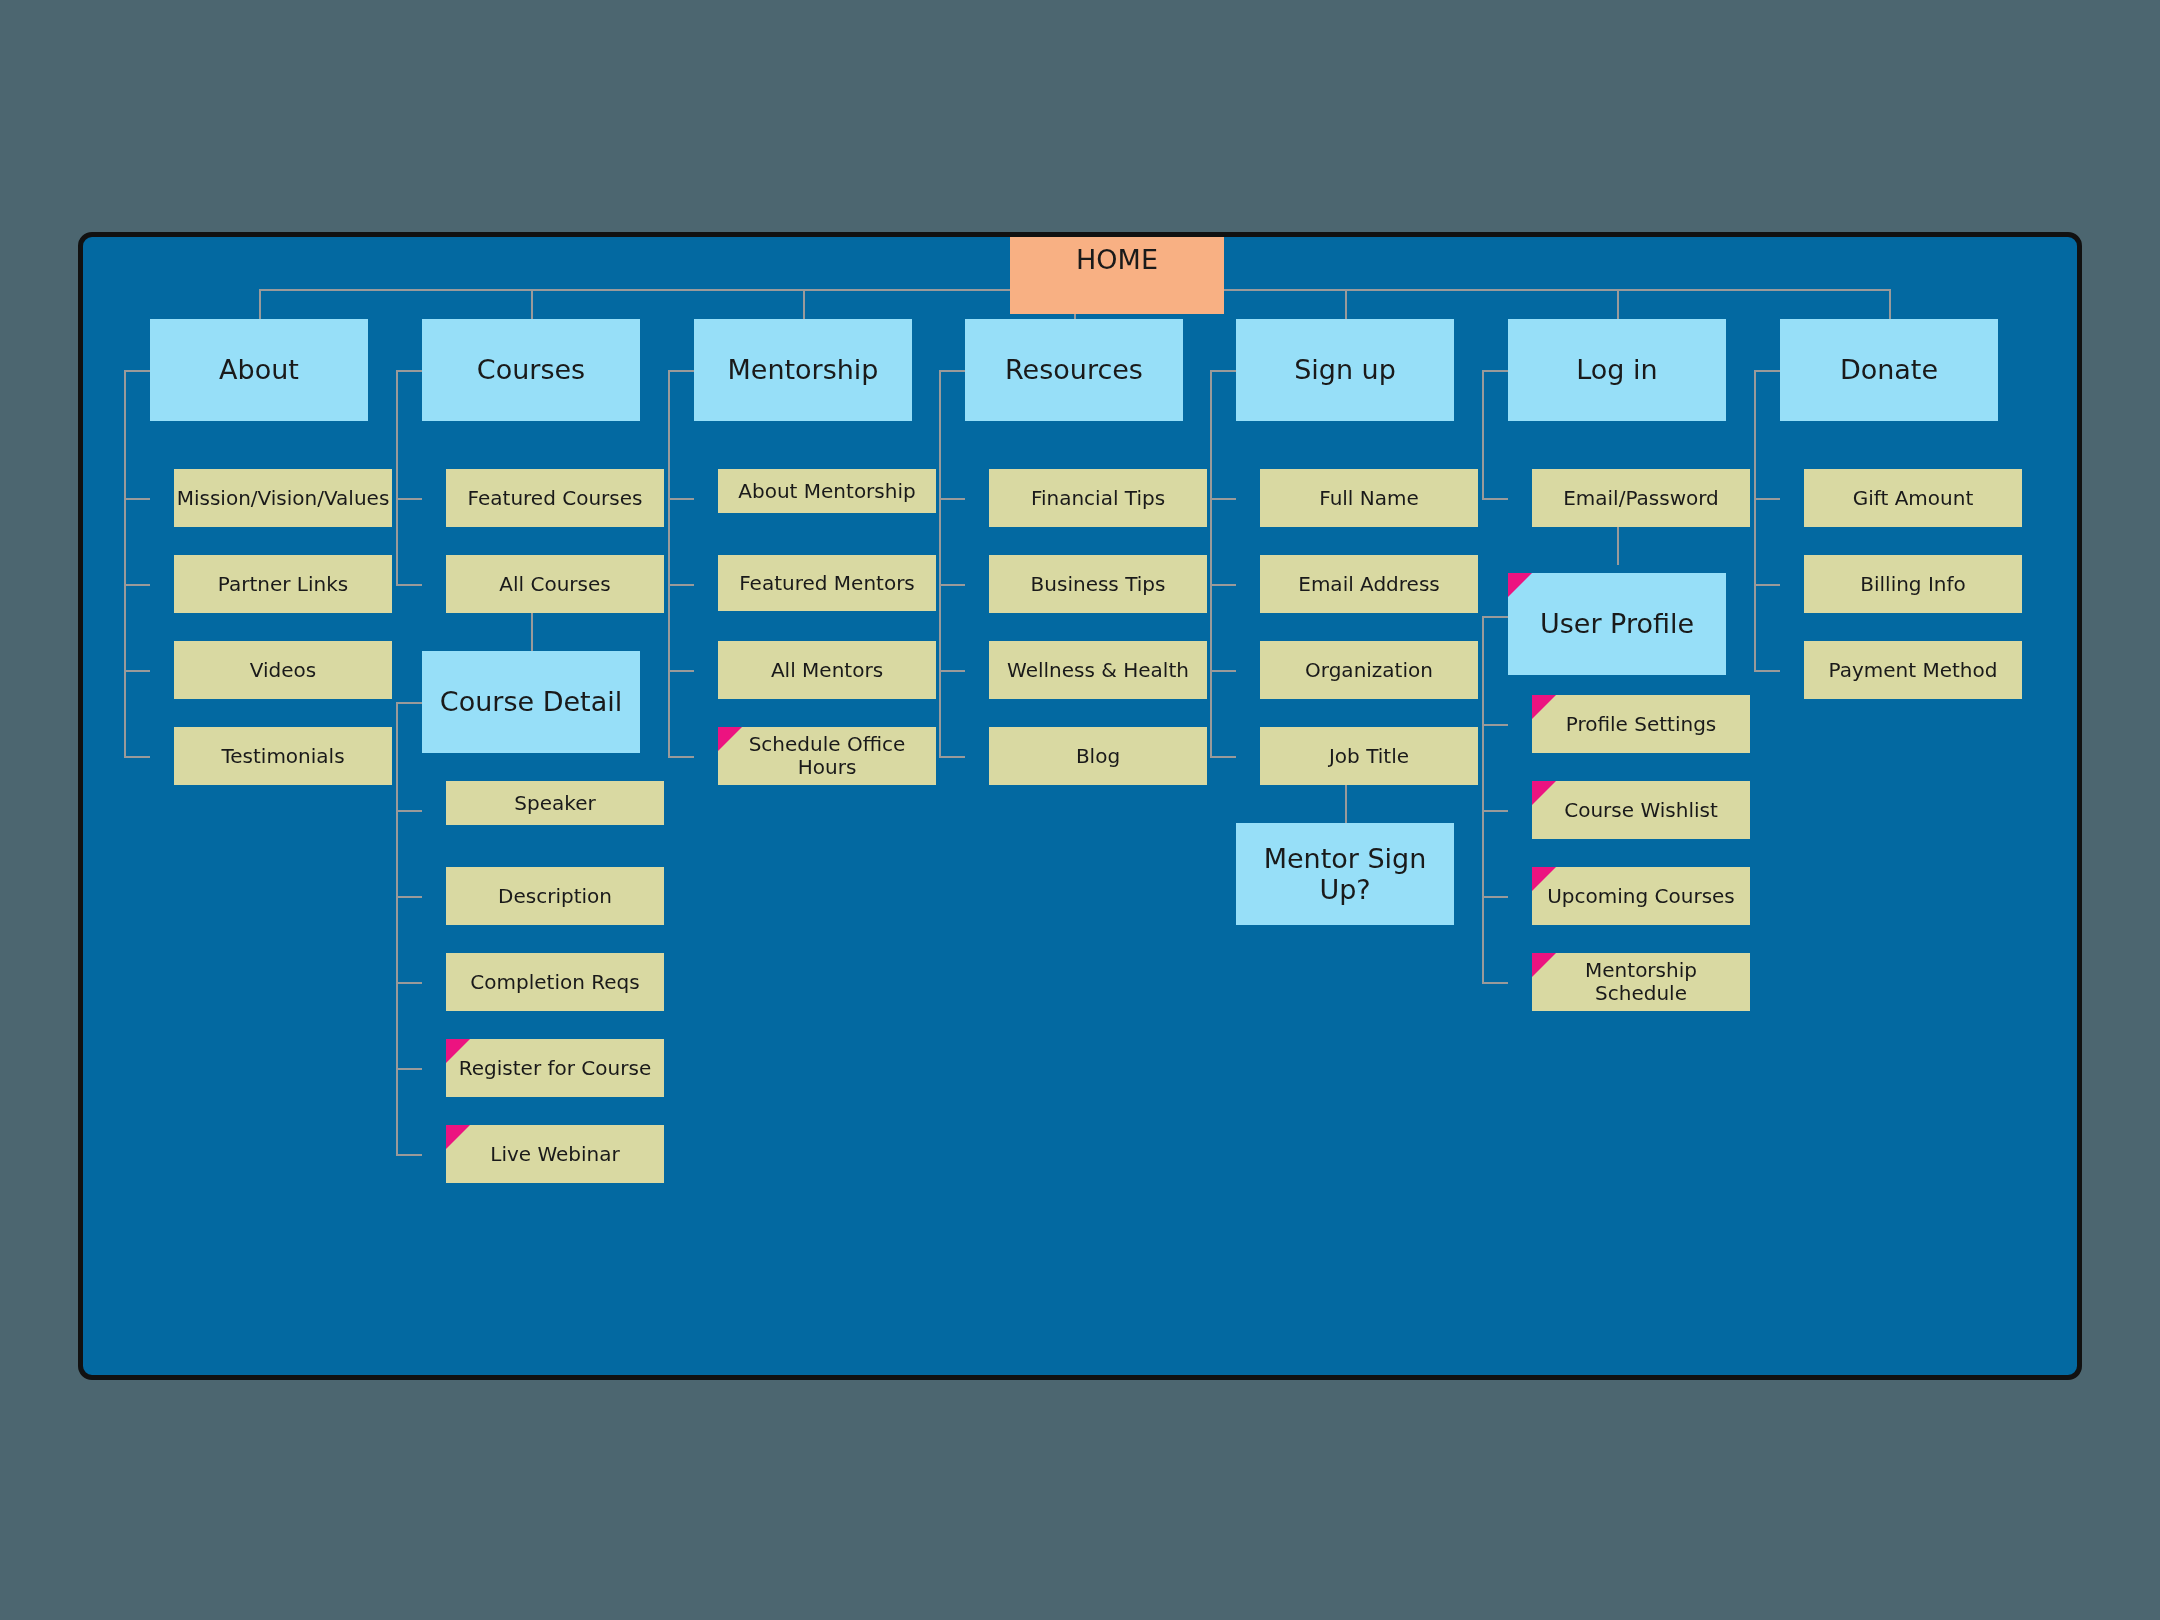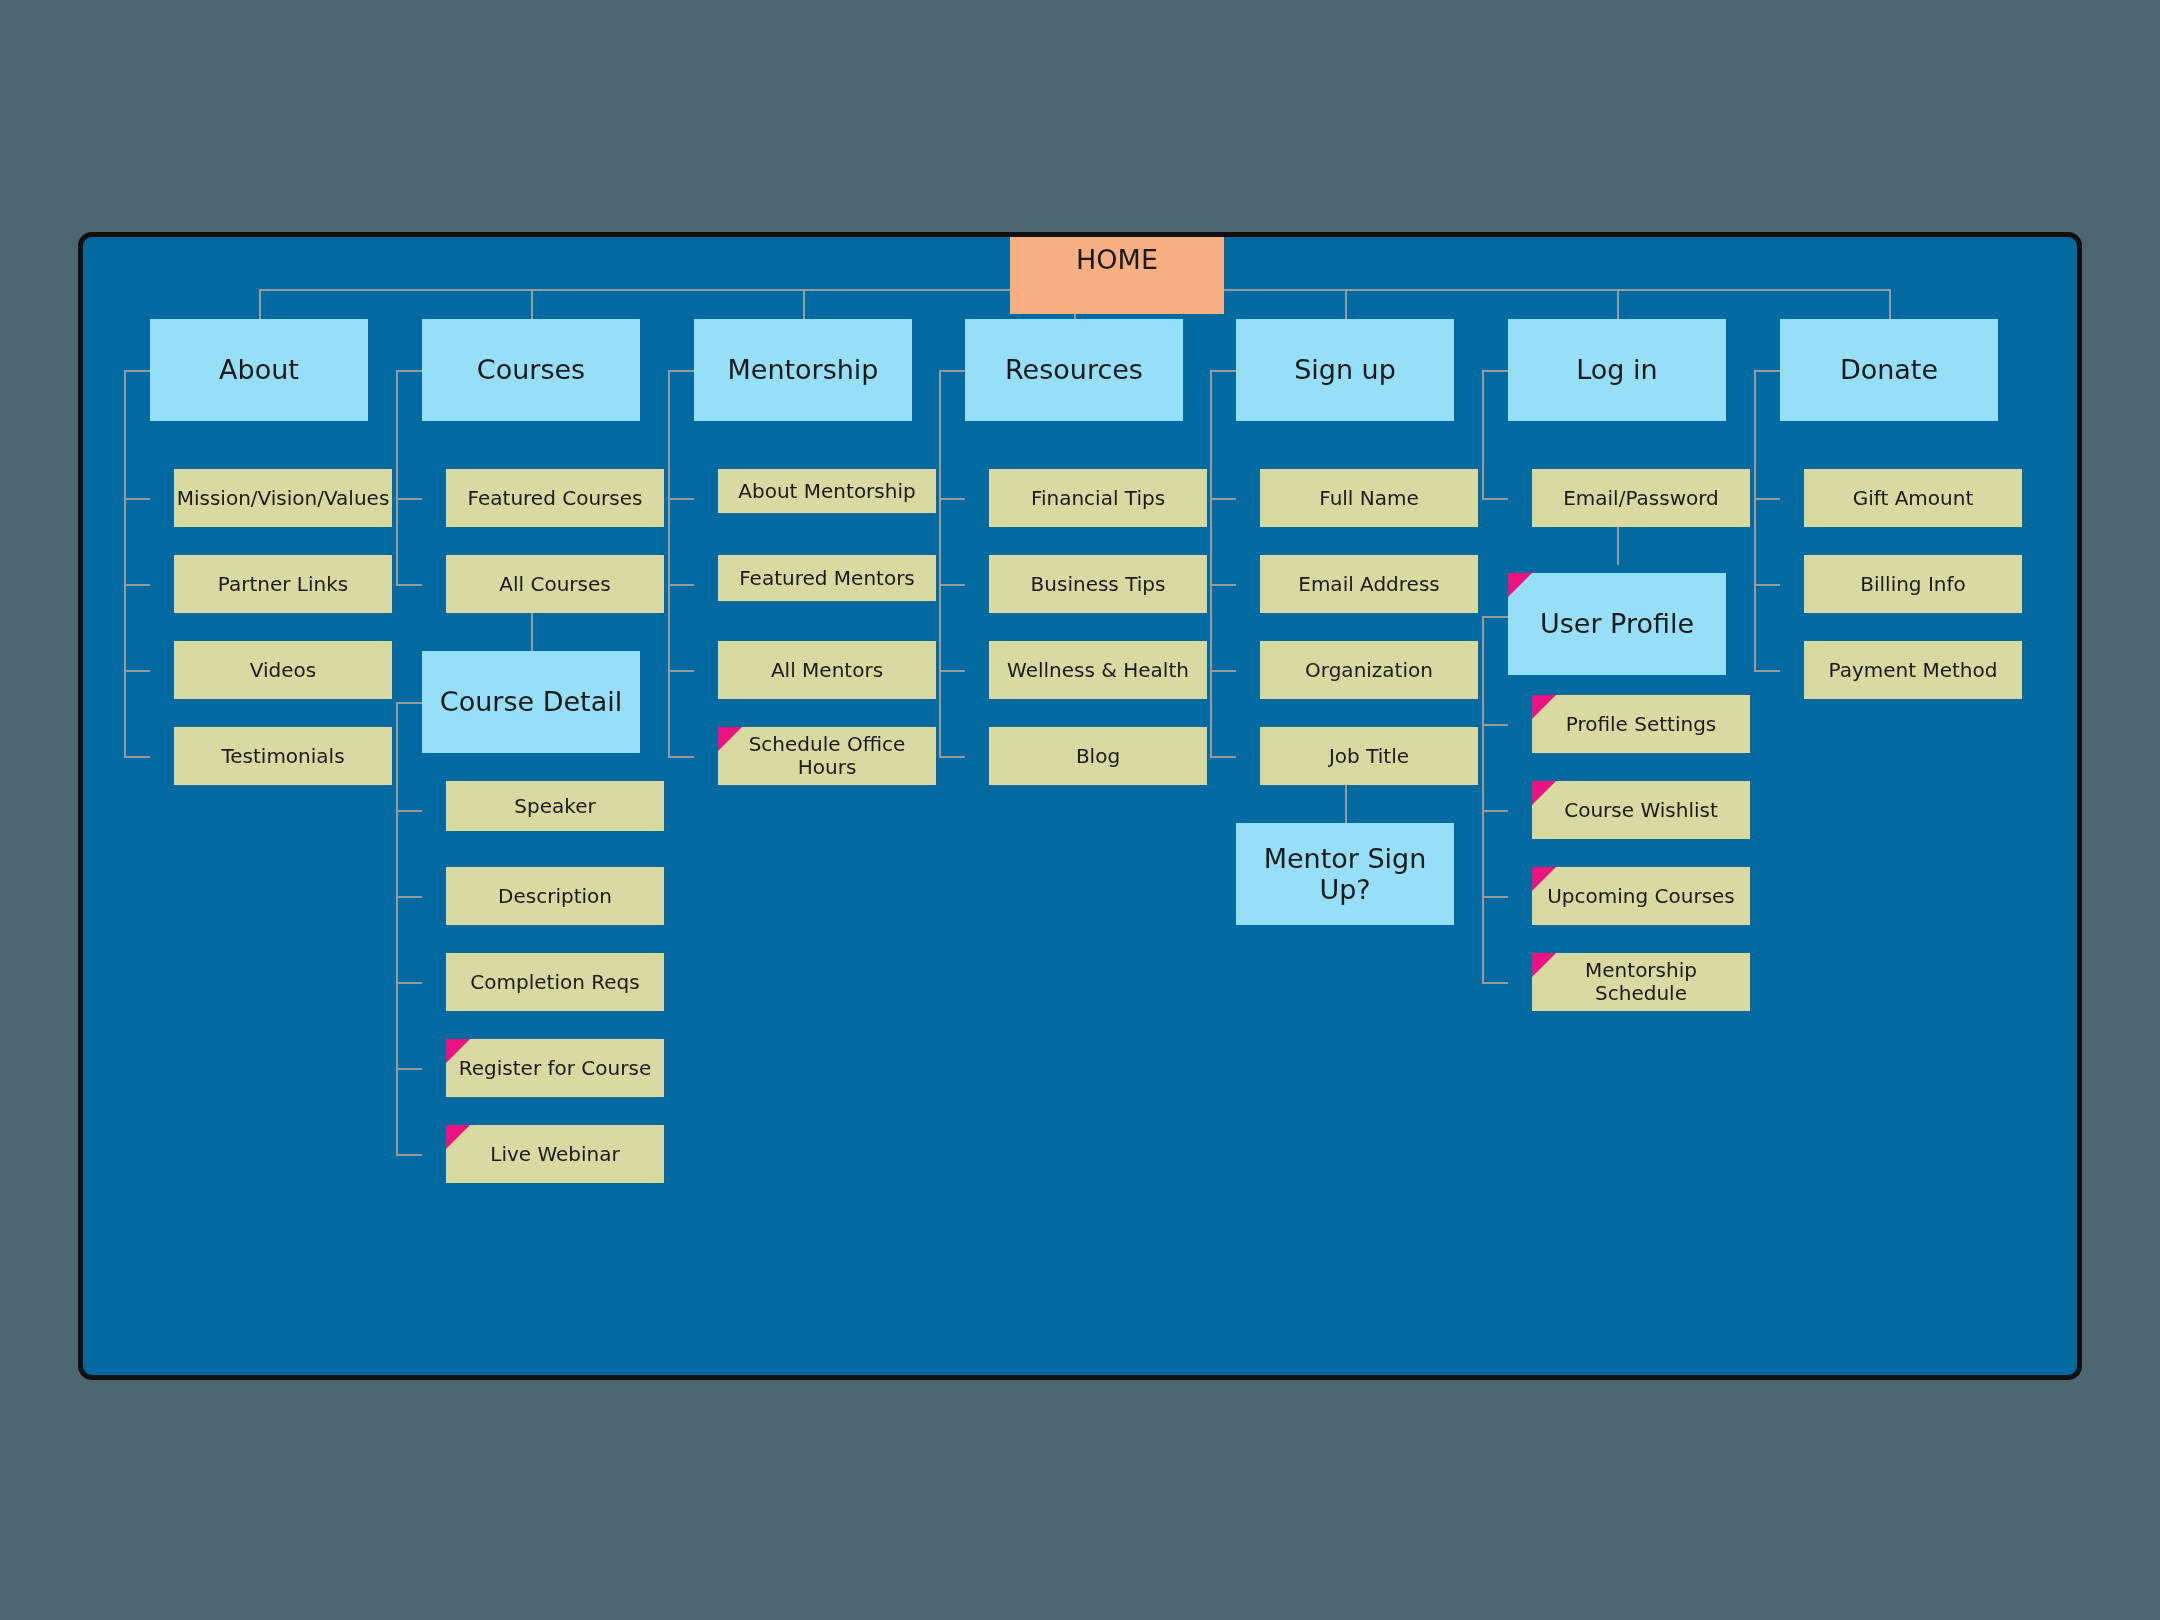--- a/index.html
+++ b/index.html
@@ -145,42 +145,42 @@
         </div>
         <div class="node leaf" style="left: 339px; top: 232px; width: 218px; height: 58px;">
           <span class="lbl">Featured Courses</span>
         </div>
         <div class="node leaf" style="left: 339px; top: 318px; width: 218px; height: 58px;">
           <span class="lbl">All Courses</span>
         </div>
         <div class="node main" style="left: 339px; top: 414px; width: 218px; height: 102px;">
           <span class="lbl">Course Detail</span>
         </div>
-        <div class="node leaf" style="left: 339px; top: 544px; width: 218px; height: 50px;">
+        <div class="node leaf" style="left: 339px; top: 544px; width: 218px; height: 44px;">
           <span class="lbl">Speaker</span>
         </div>
         <div class="node leaf" style="left: 339px; top: 630px; width: 218px; height: 58px;">
           <span class="lbl">Description</span>
         </div>
         <div class="node leaf" style="left: 339px; top: 716px; width: 218px; height: 58px;">
           <span class="lbl">Completion Reqs</span>
         </div>
         <div class="node leaf auth" style="left: 339px; top: 802px; width: 218px; height: 58px;">
           <span class="lbl">Register for Course</span>
         </div>
         <div class="node leaf auth" style="left: 339px; top: 888px; width: 218px; height: 58px;">
           <span class="lbl">Live Webinar</span>
         </div>
         <div class="node main" style="left: 611px; top: 82px; width: 218px; height: 102px;">
           <span class="lbl">Mentorship</span>
         </div>
         <div class="node leaf" style="left: 611px; top: 232px; width: 218px; height: 44px;">
           <span class="lbl">About Mentorship</span>
         </div>
-        <div class="node leaf" style="left: 611px; top: 318px; width: 218px; height: 46px; text-align: right;">
+        <div class="node leaf" style="left: 611px; top: 318px; width: 218px; height: 56px; text-align: right;">
           <span class="lbl">Featured Mentors</span>
         </div>
         <div class="node leaf" style="left: 611px; top: 404px; width: 218px; height: 58px;">
           <span class="lbl">All Mentors</span>
         </div>
         <div class="node leaf auth" style="left: 611px; top: 490px; width: 218px; height: 58px;">
           <span class="lbl">Schedule Office Hours</span>
         </div>
         <div class="node main" style="left: 882px; top: 82px; width: 218px; height: 102px;">
           <span class="lbl">Resources</span>

